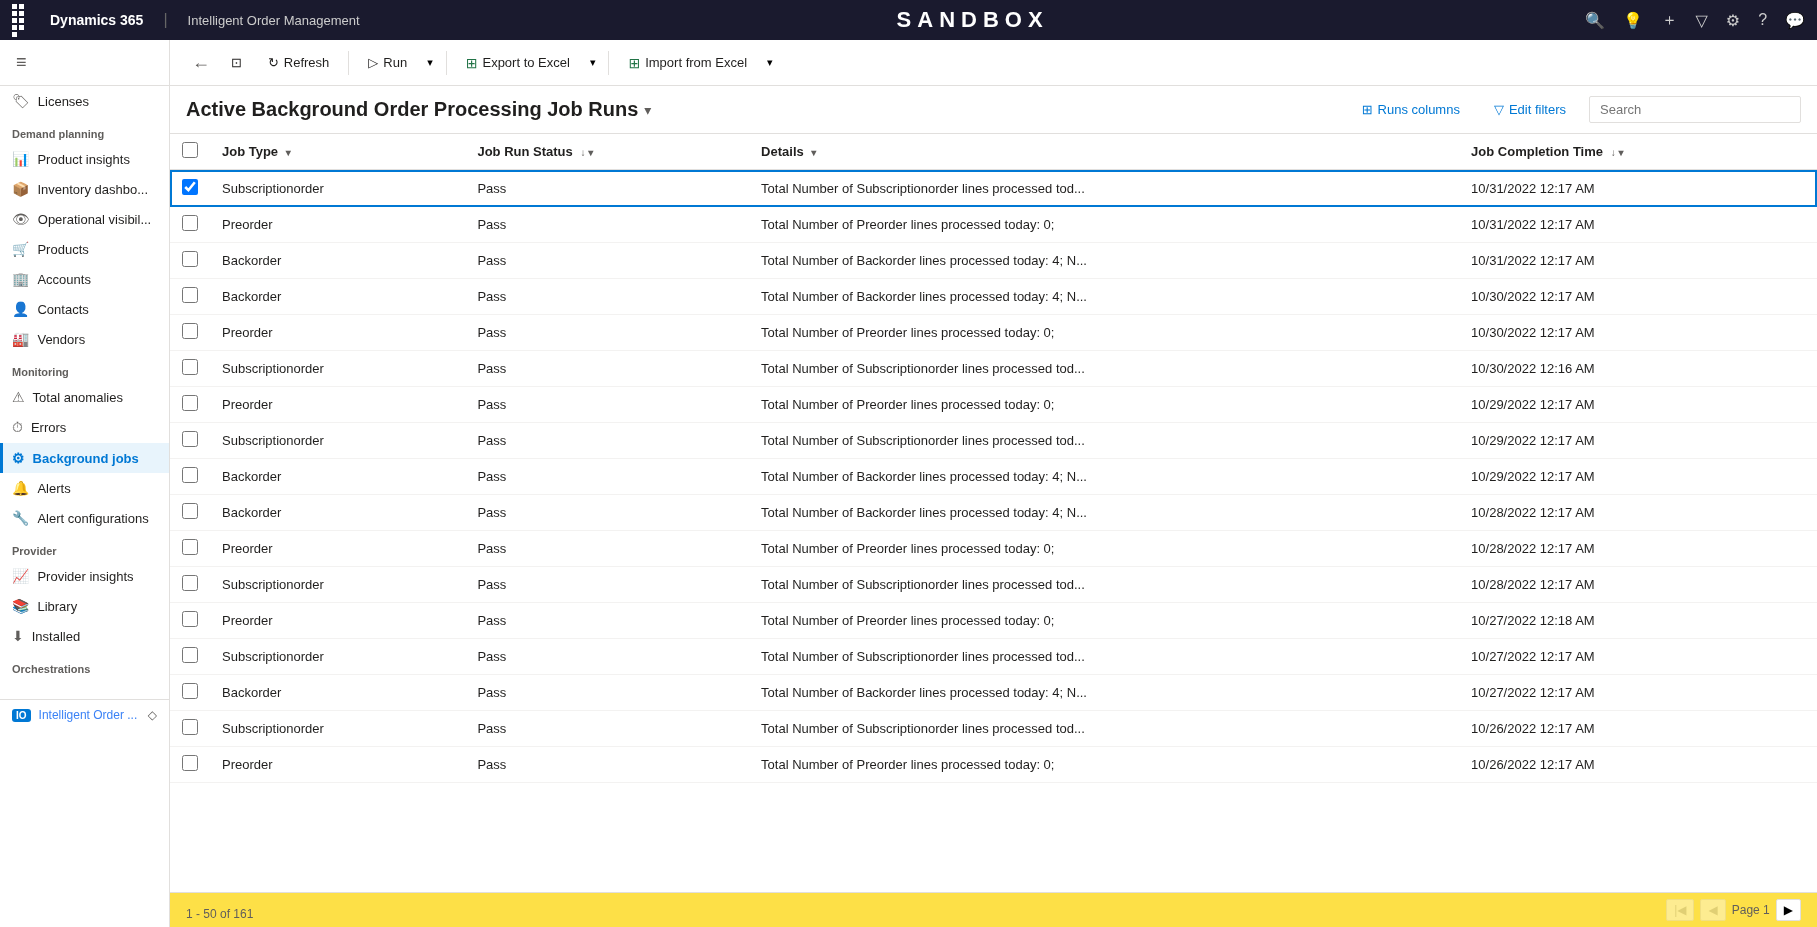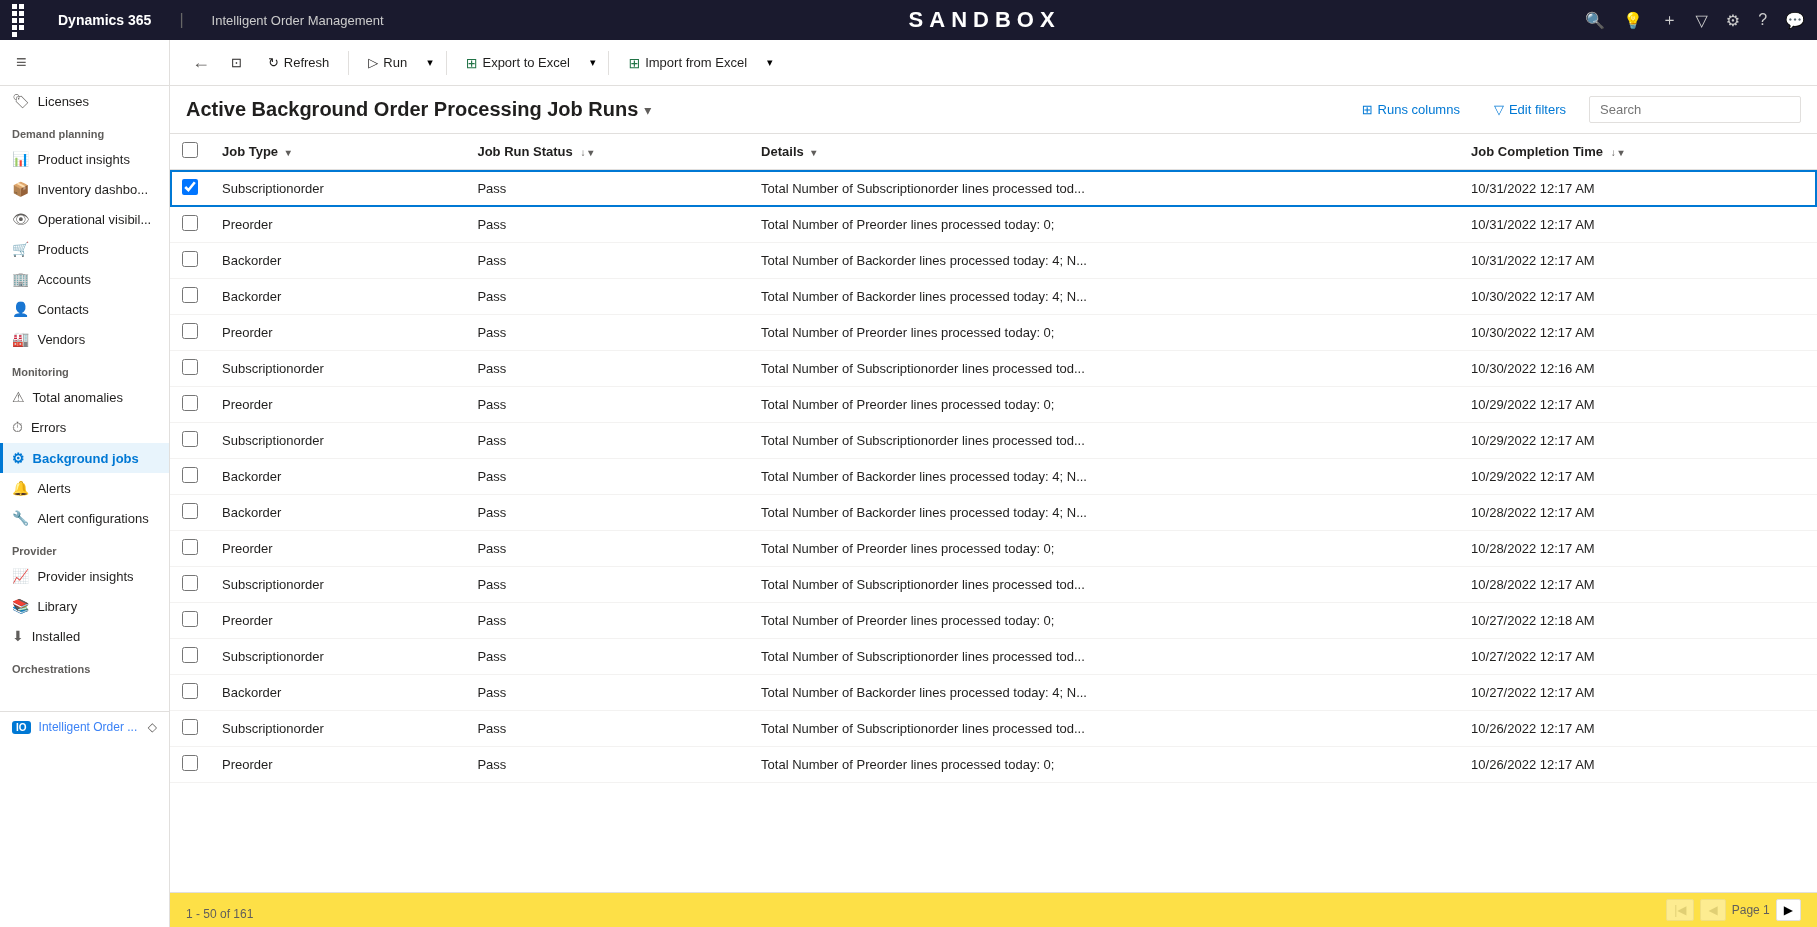--- a/index.html
+++ b/index.html
@@ -6,21 +6,21 @@
     body { font-family: 'Segoe UI', sans-serif; font-size: 13px; background: #f3f2f1; color: #201f1e; display: flex; flex-direction: column; height: 927px; overflow: hidden; }
 
     
     .topbar {
       background: #1a1a2e;
       color: #fff;
       height: 40px;
       display: flex;
       align-items: center;
       padding: 0 12px;
-      gap: 28px;
+      gap: 20px;
       flex-shrink: 0;
     }
     .topbar-grid-icon { display: flex; flex-wrap: wrap; gap: 2px; width: 18px; cursor: pointer; }
     .topbar-grid-icon span { width: 5px; height: 5px; background: #fff; display: block; }
     .topbar-brand { font-size: 14px; font-weight: 600; color: #fff; }
     .topbar-separator { color: #666; font-size: 16px; }
     .topbar-app { font-size: 13px; color: #ccc; }
     .topbar-center { flex: 1; text-align: center; font-size: 22px; font-weight: 700; letter-spacing: 6px; color: #fff; }
     .topbar-icons { display: flex; align-items: center; gap: 18px; }
     .topbar-icon { color: #ccc; font-size: 16px; cursor: pointer; }
@@ -274,21 +274,21 @@
       <span class="sidebar-item-icon">📚</span>
       <span>Library</span>
     </div>
     <div class="sidebar-item">
       <span class="sidebar-item-icon">⬇</span>
       <span>Installed</span>
     </div>
 
     <div class="sidebar-section-title">Orchestrations</div>
 
-    <div class="sidebar-footer" style="margin-top: 32px;">
+    <div class="sidebar-footer" style="margin-top: 20px;">
       <span class="sidebar-footer-badge">IO</span>
       <span style="font-size:12px; color:#3b82f6; flex:1; overflow:hidden; text-overflow:ellipsis; white-space:nowrap;">Intelligent Order ...</span>
       <span style="font-size:12px; color:#605e5c; cursor:pointer;">◇</span>
     </div>
   </div>
 
   <div class="content">
 
     <div class="toolbar">
       <button class="back-btn">←</button>

